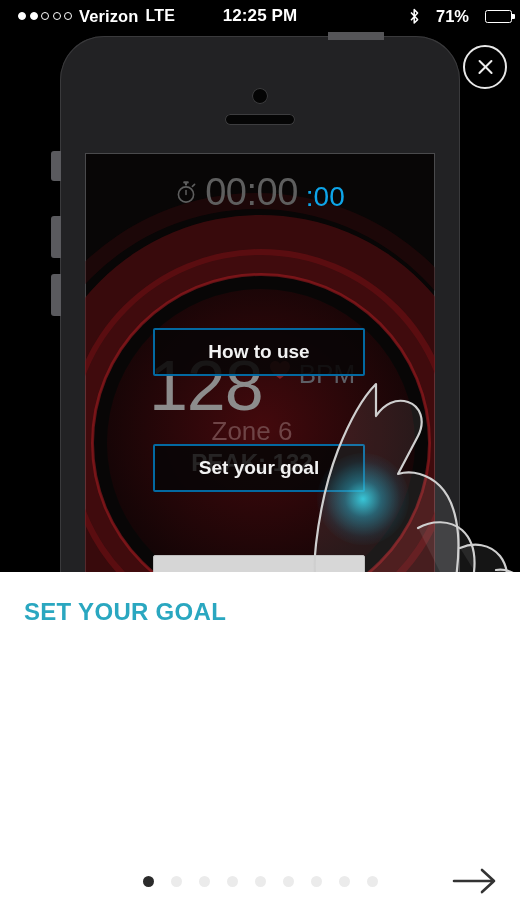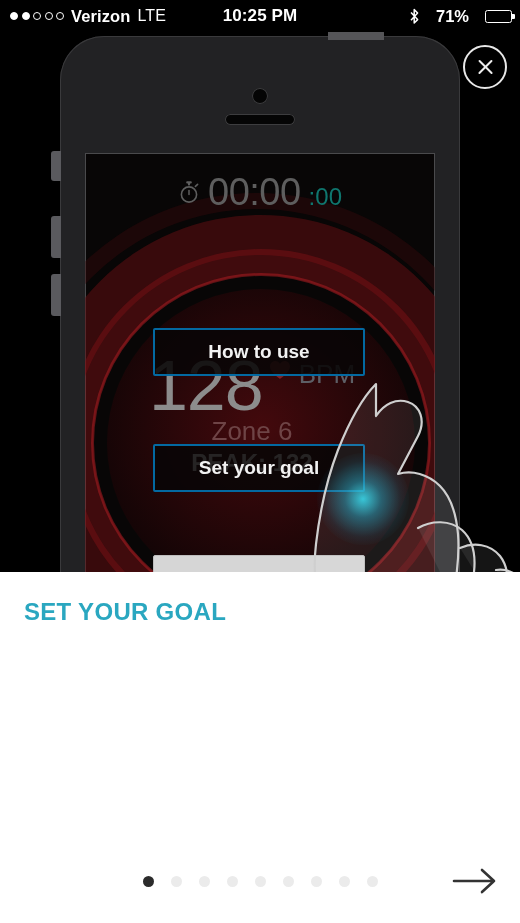--- a/index.html
+++ b/index.html
@@ -11,28 +11,29 @@
     position:relative;
   }
 
   
   .statusbar{
     position:absolute; left:0; top:0; width:520px; height:32px;
     background:#000; color:#fff;
     display:flex; align-items:center;
     font-size:17px; font-weight:600;
     z-index:60;
+    padding-left:8px;
   }
   .sb-left{ display:flex; align-items:center; gap:7px; padding-left:10px; }
   .sig-dots{ display:flex; gap:3.5px; align-items:center; }
   .sig-dots i{ display:block; width:8px; height:8px; border-radius:50%;
                border:1.2px solid #fff; background:transparent; }
   .sig-dots i.on{ background:#fff; }
   .carrier{ font-size:16.5px; letter-spacing:.1px; }
-  .lte{ font-size:16px; font-weight:400; letter-spacing:.2px; }
+  .lte{ font-size:16px; font-weight:700; letter-spacing:.2px; }
   .sb-center{ position:absolute; left:0; right:0; text-align:center;
               font-size:17px; font-weight:700; letter-spacing:.1px; }
   .sb-right{ margin-left:auto; display:flex; align-items:center; gap:16px;
              padding-right:8px; position:relative; z-index:2;}
   .bt-ic{ width:11px; height:17px; position:relative; }
   .bt-ic svg{ display:block; }
   .batt-pct{ font-size:16.5px; font-weight:600; }
   .batt{ width:27px; height:13px; border:1.4px solid #fff; border-radius:2.5px;
          position:relative; padding:1.4px; }
   .batt .fill{ height:100%; background:#fff; border-radius:1px; }
@@ -103,22 +104,22 @@
 
   
   .timer{
     position:absolute; left:0; right:0; top:20px;
     display:flex; align-items:center; justify-content:center; gap:8px;
     color:#5e5e5e;
   }
   .timer svg{ display:block; }
   .timer .big{ font-size:38px; font-weight:300; letter-spacing:-.5px;
                line-height:1; color:#5e5e5e; }
-  .timer .small{ font-size:24px; font-weight:300; line-height:1;
-                 color:#0f766e; position:relative; top:5px; }
+  .timer .small{ font-size:28px; font-weight:300; line-height:1;
+                 color:#0ea5e9; position:relative; top:5px; }
 
   
   .bpm-wrap{ position:absolute; left:0; right:16px; top:200px; text-align:center; }
   .bpm-row{ display:flex; align-items:center; justify-content:center; gap:6px; }
   .bpm-num{ font-size:70px; font-weight:300; color:#8c8c8c; line-height:.95;
             letter-spacing:-1px; }
   .heart{ width:22px; height:20px; position:relative; top:-16px; }
   .bpm-unit{ font-size:26px; color:#5d5f66; font-weight:300; position:relative;
              top:-12px; margin-left:2px;text-align:right; }
   .zone{ font-size:26px; color:#6e4446; font-weight:300; margin-top:-4px; }
@@ -181,21 +182,21 @@
     <span class="sig-dots">
         <i class="on"></i>
         <i class="on"></i>
         <i></i>
         <i></i>
         <i></i>
       </span>
     <span class="carrier">Verizon</span>
     <span class="lte">LTE</span>
   </div>
-  <div class="sb-center">10:25 PM</div>
+  <div class="sb-center">12:25 PM</div>
   <div class="sb-right">
     <span class="bt-ic">
       <svg width="11" height="17" viewBox="0 0 11 17">
         <path d="M2 4.4 L8.6 11.6 L5.2 15 L5.2 1.6 L8.6 5 L2 12.2" stroke="#fff" stroke-width="1.5" fill="none" stroke-linejoin="round"></path>
       </svg>
     </span>
     <span class="batt-pct">71%</span>
     <span class="batt">
       <span class="fill" id="batt-fill" style="width: 71%;"></span>
     </span>

